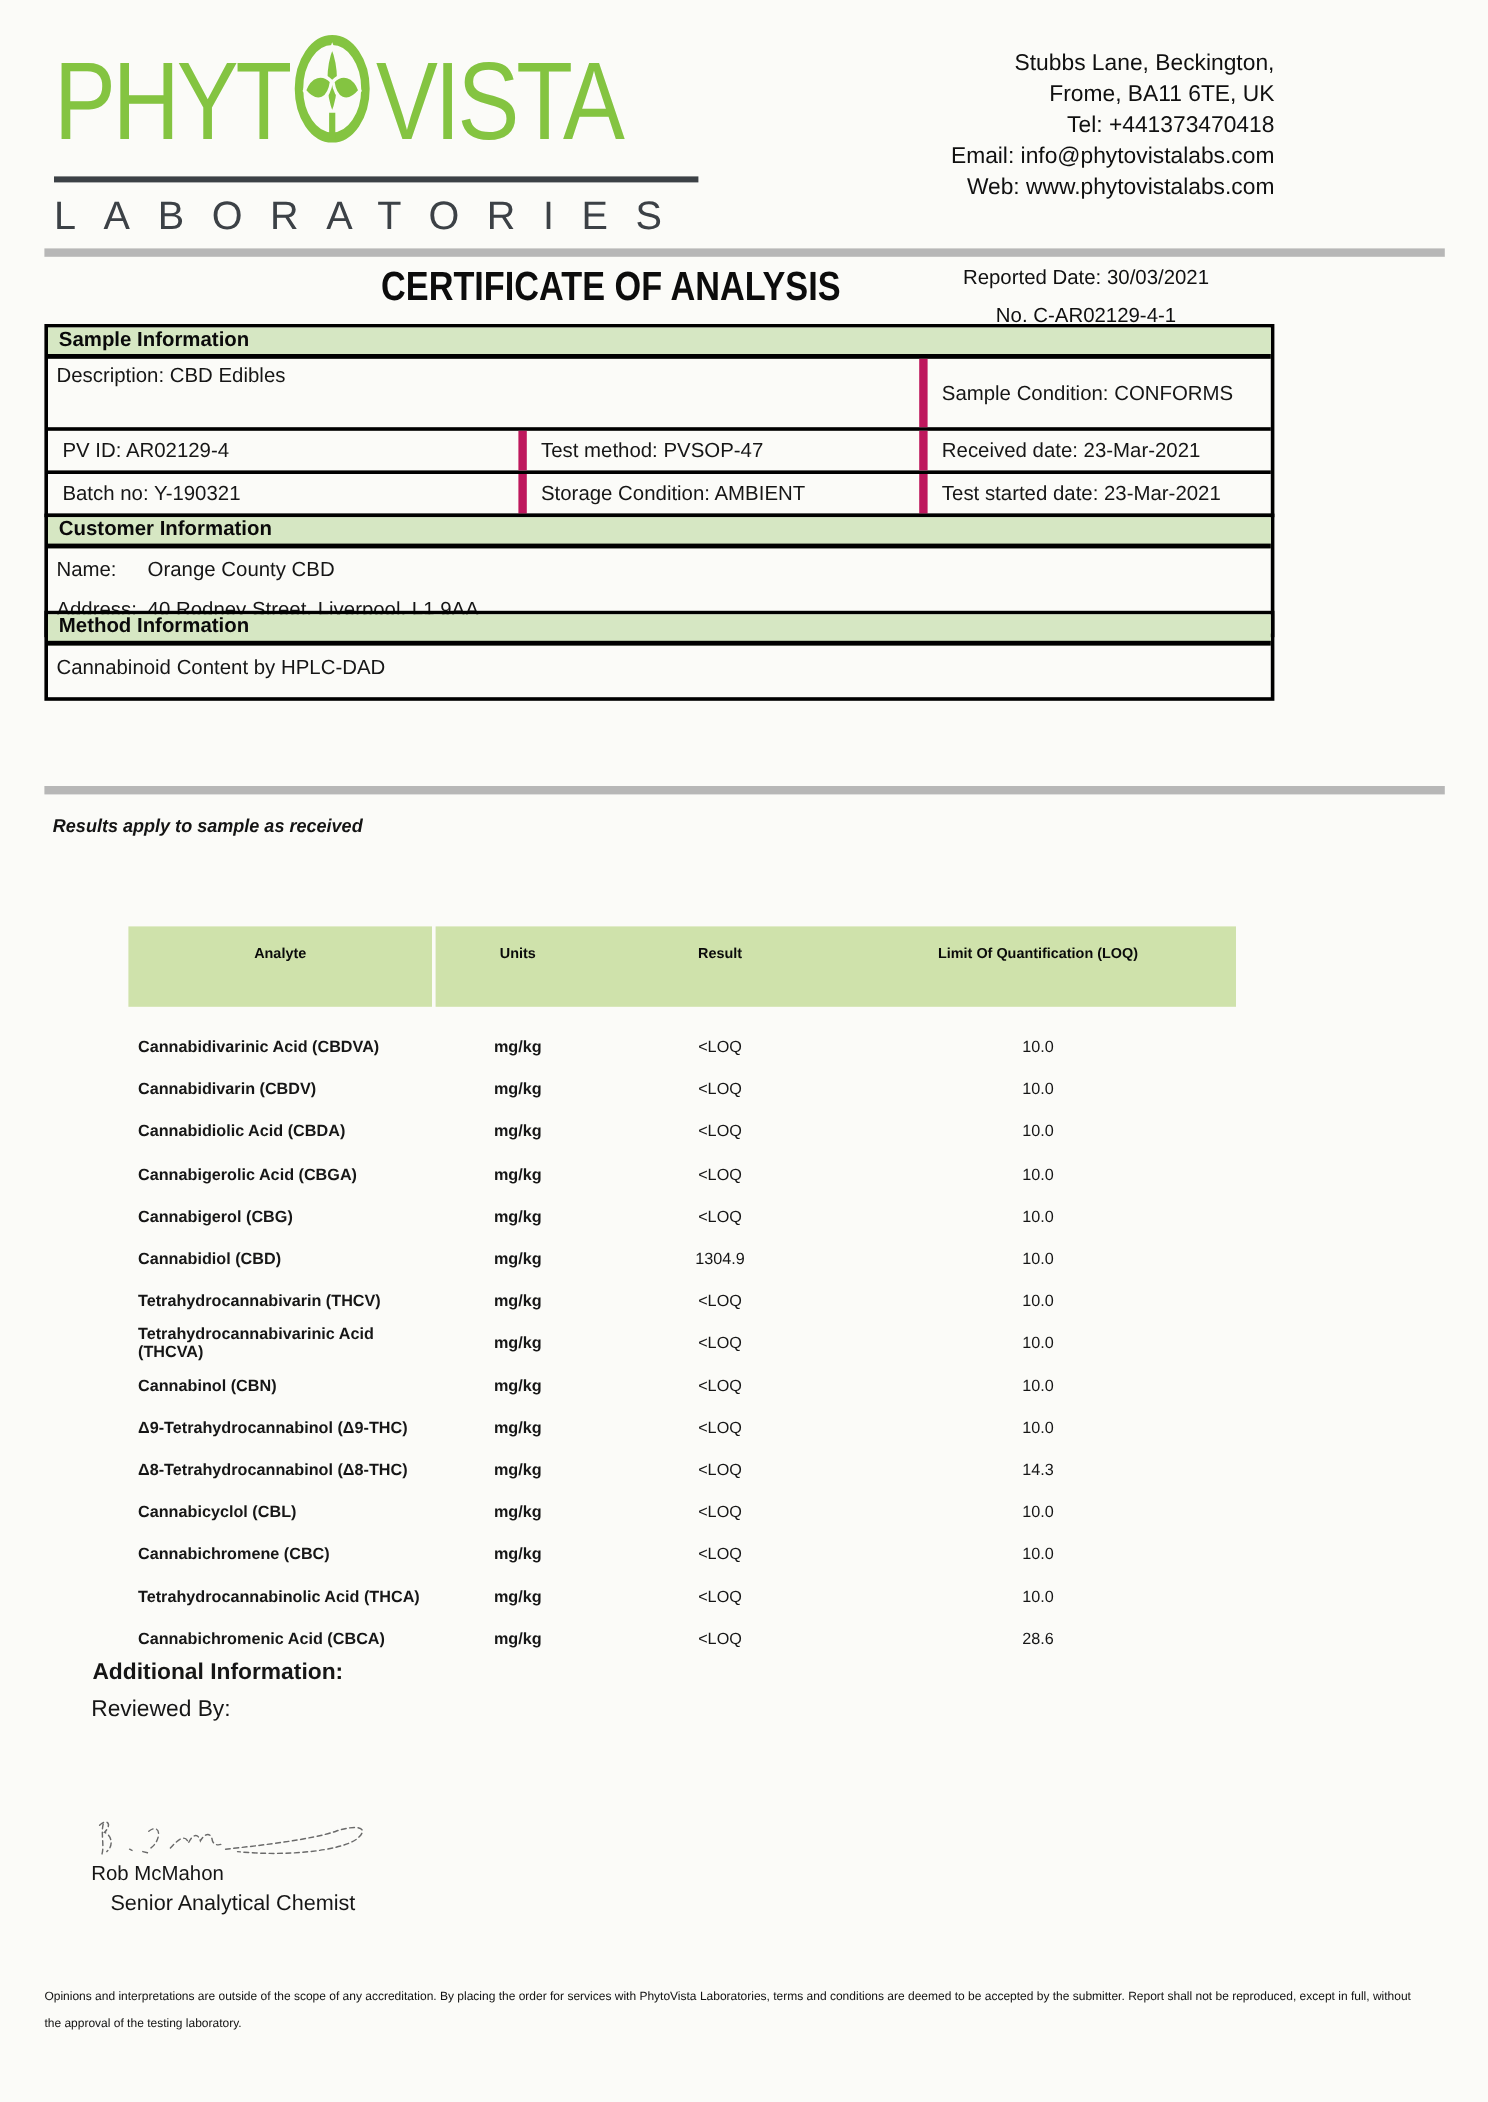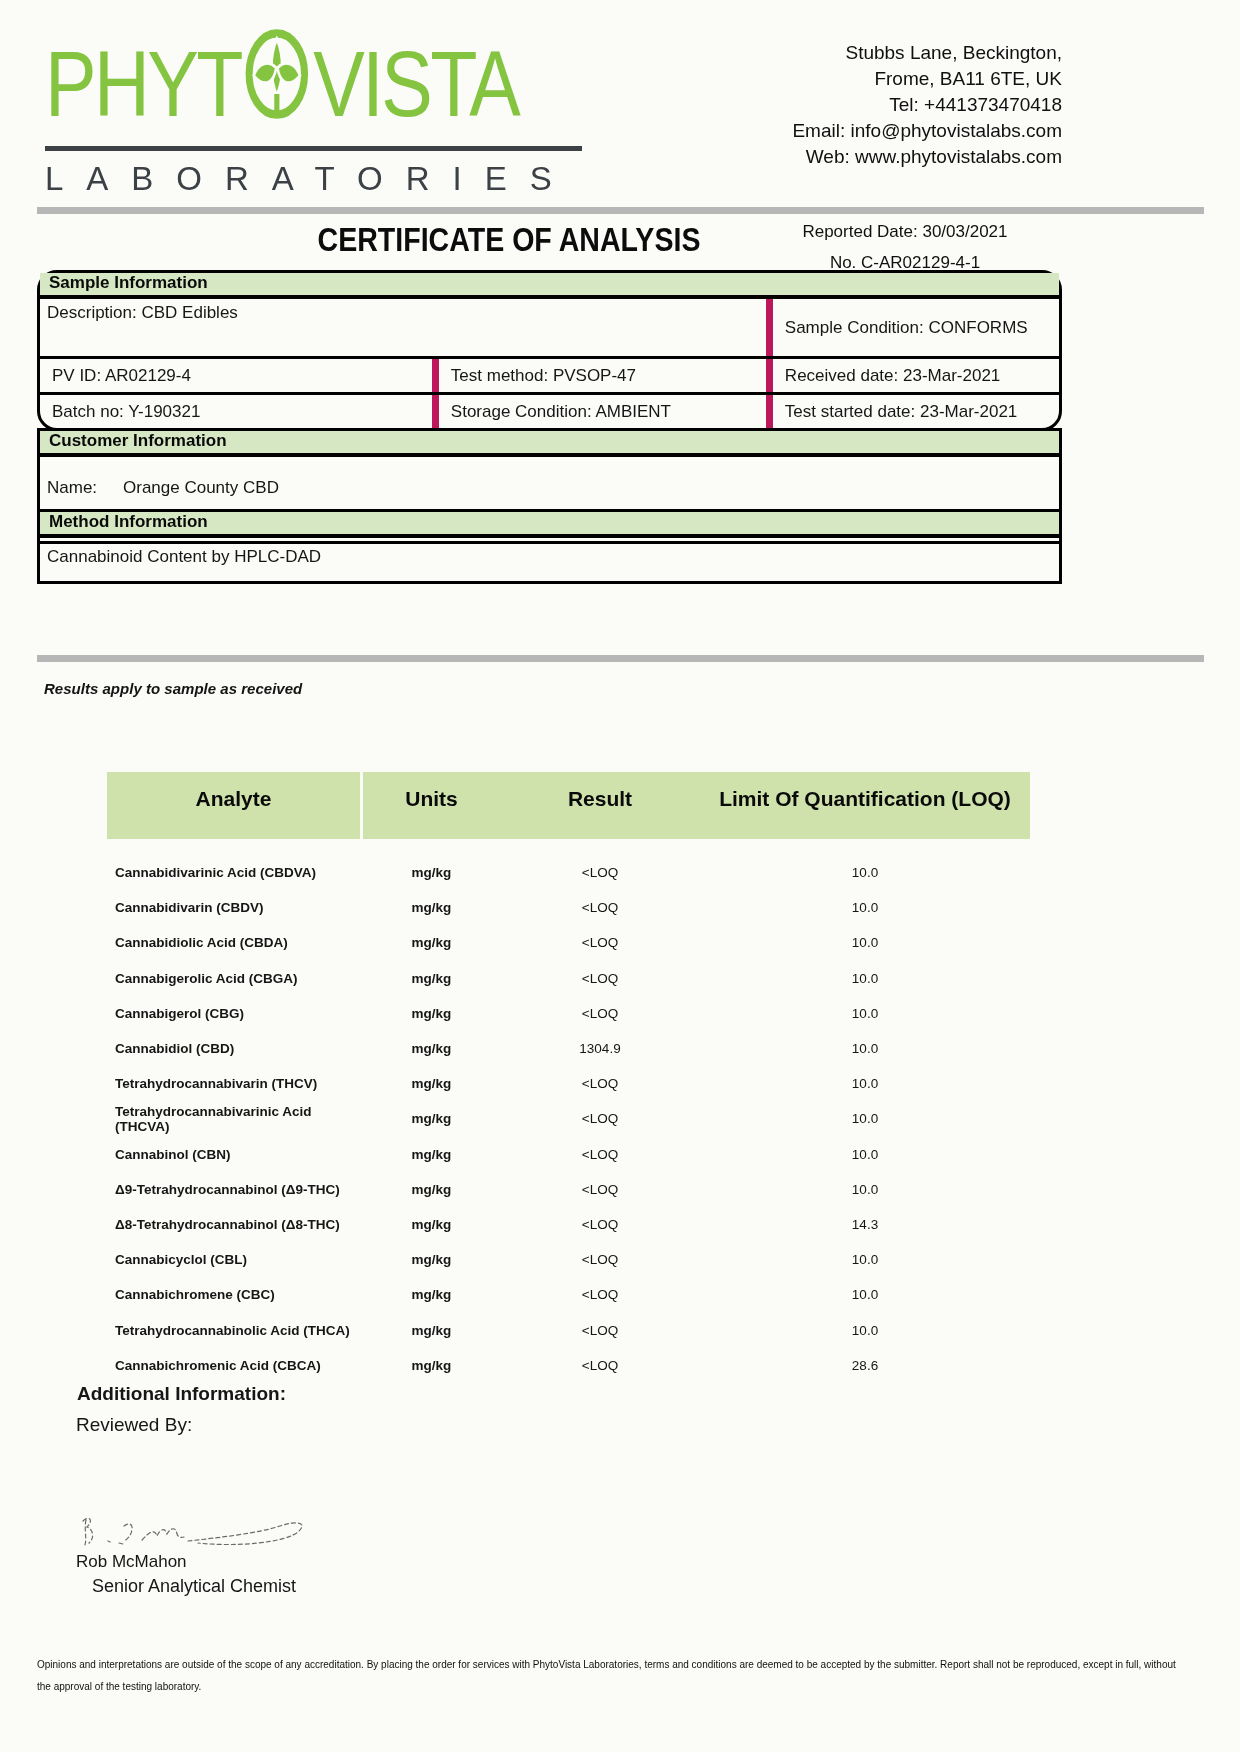--- a/index.html
+++ b/index.html
@@ -44,53 +44,53 @@
     position:absolute; left:770px; top:216px; width:270px; text-align:center;
     font-size:17px; line-height:31px; color:#101010;
   }
 
   
   .ibox { position:absolute; left:37px; width:1025px; border:3px solid #000; background:transparent; }
   .ibox-header {
     background:#d6e7c3; border-bottom:4px solid #000;
     font-size:17px; font-weight:700; padding:0px 0 2px 9px; line-height:20px; color:#0a0a0a;
   }
-  .box-sample { top:270px;border-radius:20px; }
+  .box-sample { top:270px; }
   .box-customer { top:428px; }
   .box-method { top:509px; }
 
   .srow { display:flex; }
   .scell { font-size:17px; padding-left:12px; display:flex; align-items:center; }
   .brd-r { border-right:7px solid #be185d; }
   .brd-t { border-top:3px solid #000; }
   .desc-row { height:57px; }
   .desc-cell { width:735px; align-items:flex-start; padding-top:4px; padding-left:7px; }
   .cond-cell { width:287px; }
   .trio-row { height:36px; }
   .cell-a { width:400px; } .cell-b { width:335px; } .cell-c { width:287px; }
 
   .cust-body { padding:6px 0 10px 7px; font-size:17px; }
-  .cust-line { margin-top:15px; }
+  .cust-line { margin-top:2px; }
   .cust-line + .cust-line { margin-top:13px; }
   .cust-label { display:inline-block; min-width:70px; margin-right:6px; }
   .method-body { padding:9px 0 14px 7px; font-size:17px; }
 
   .results-note {
     position:absolute; left:44px; top:680px;
     font-size:15.5px; font-weight:700; font-style:italic; color:#141414;
     transform:scaleX(0.97); transform-origin:left;
   }
 
   
   .rtable { position:absolute; left:107px; top:772px; width:923px; }
   .rt-head { display:flex; height:67px; }
   .rt-head .hblock { background:#cfe2ab; }
   .hblock1 { width:253px; margin-right:3px; display:flex; justify-content:center; }
   .hblock2 { width:667px; display:flex; }
-  .hcell { font-size:21px; font-weight:700; padding-top:15px; text-align:center; color:#0a0a0a; }
+  .hcell { font-size:12px; font-weight:700; padding-top:15px; text-align:center; color:#0a0a0a; }
   .hc-units  { width:137px; }
   .hc-result { width:200px; }
   .hc-loq    { width:330px; }
   .rt-body { padding-top:16px; }
   .trow { display:flex; height:35.2px; align-items:center; font-size:13.5px; }
   .trow .tcell { text-align:center; }
   .trow .c0 { width:256px; text-align:left; padding-left:8px; font-weight:700; }
   .trow .c1 { width:137px; font-weight:700; }
   .trow .c2 { width:200px; }
   .trow .c3 { width:330px; }

